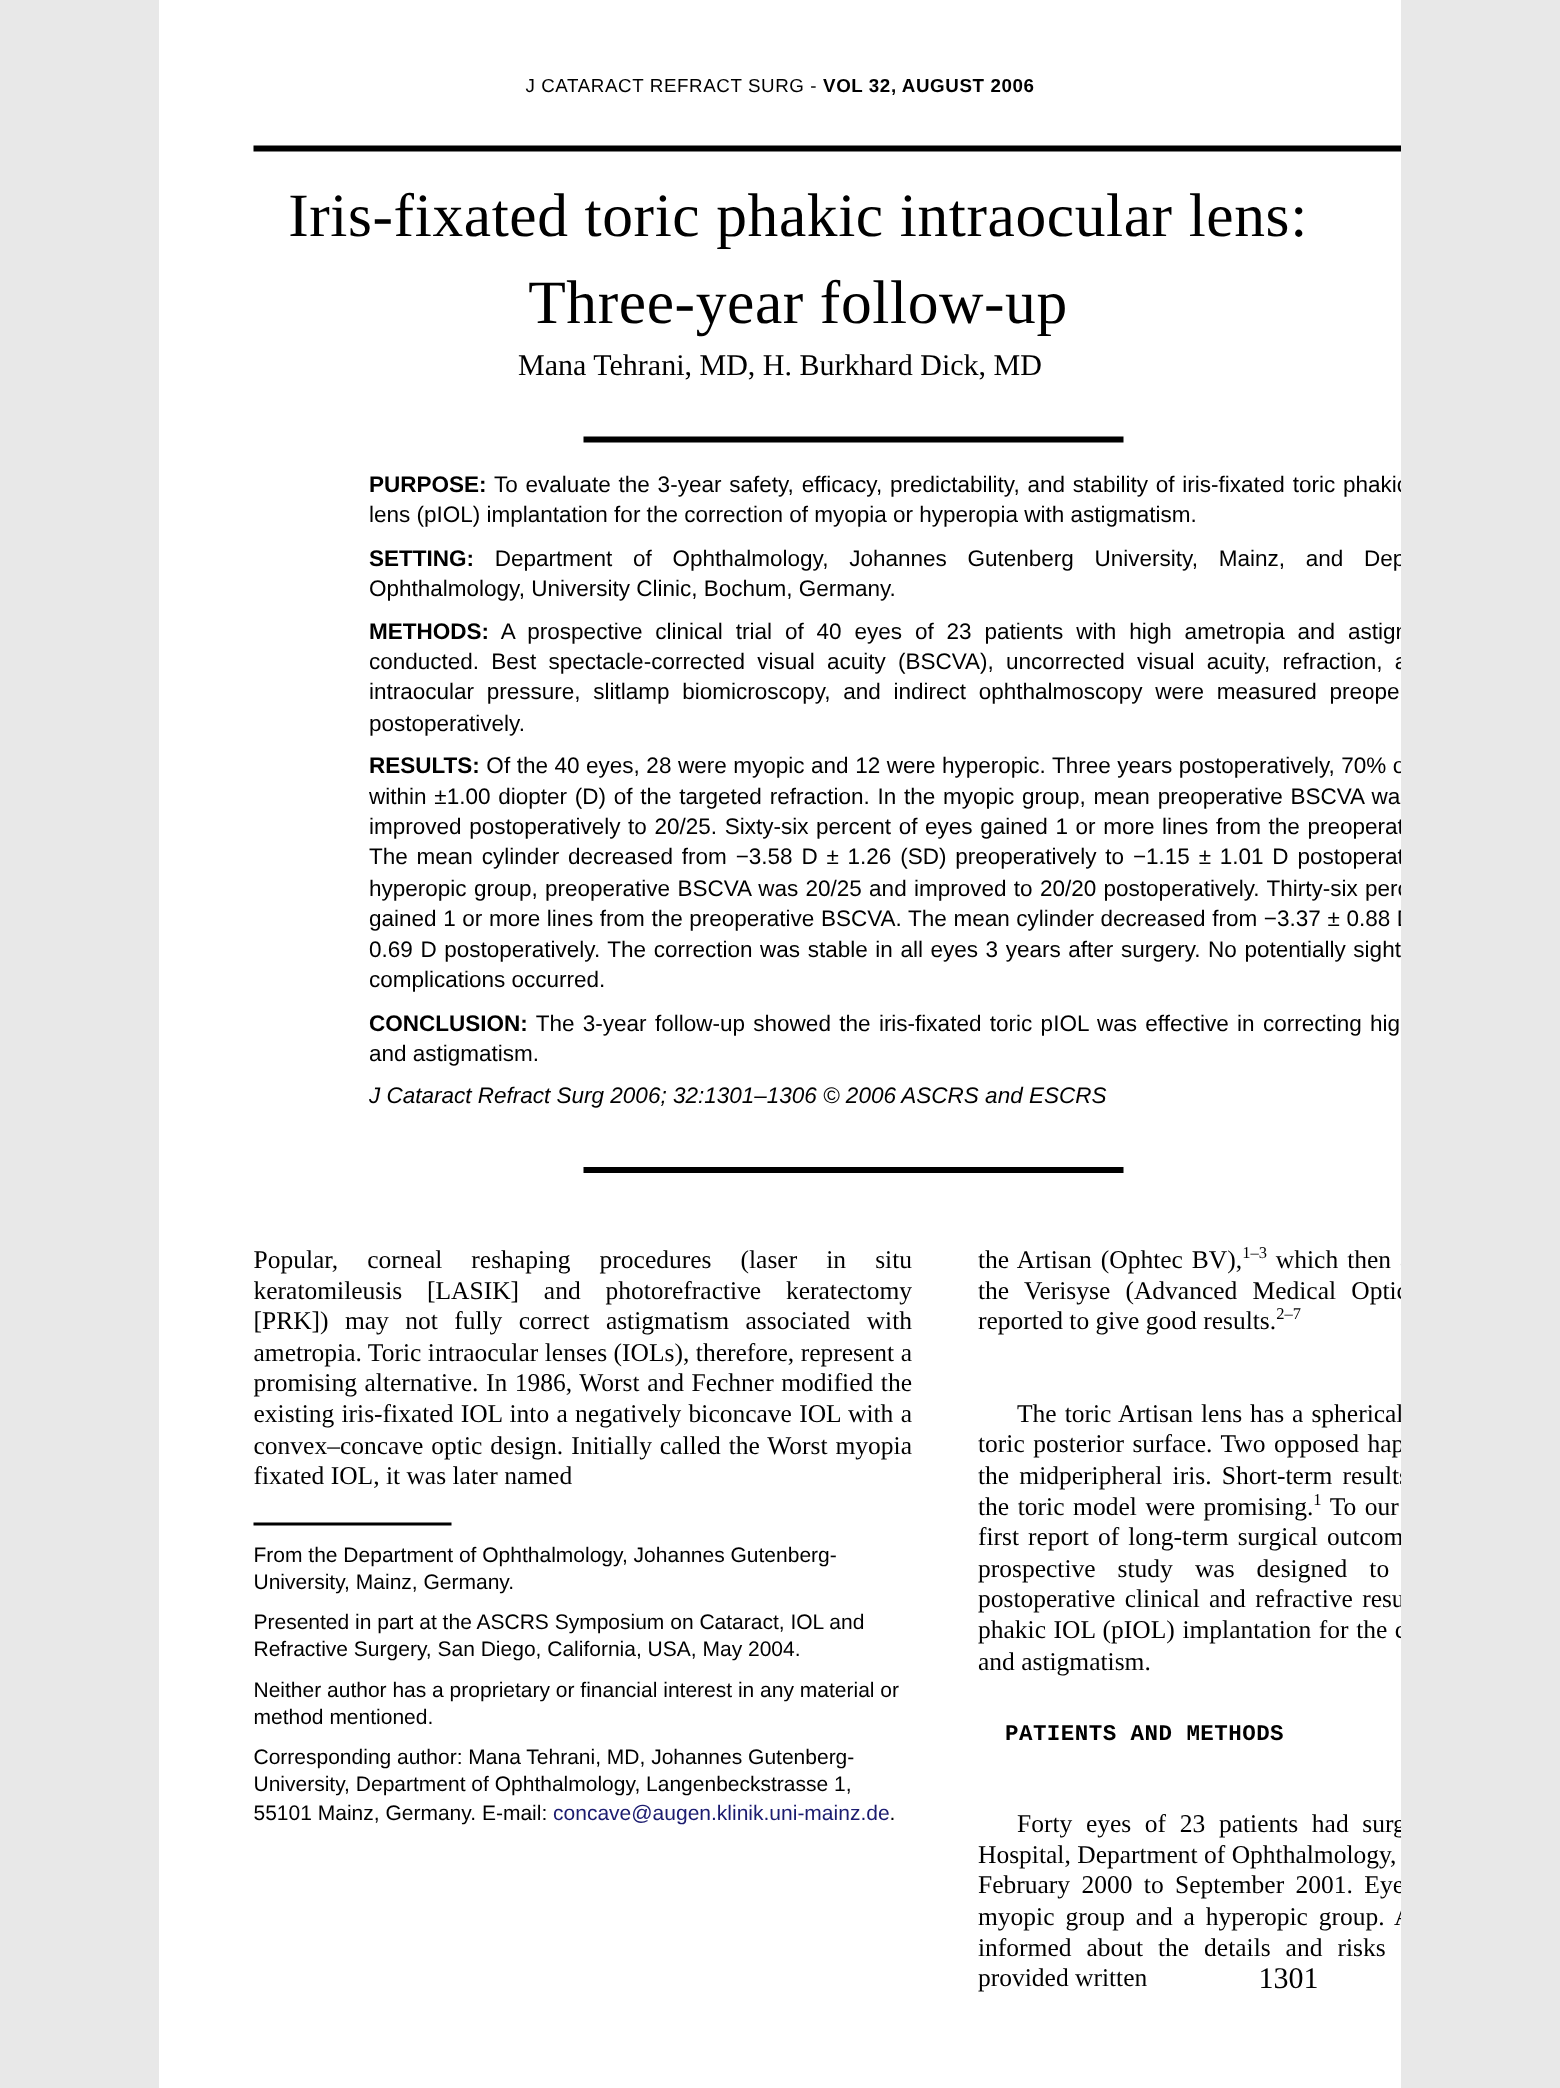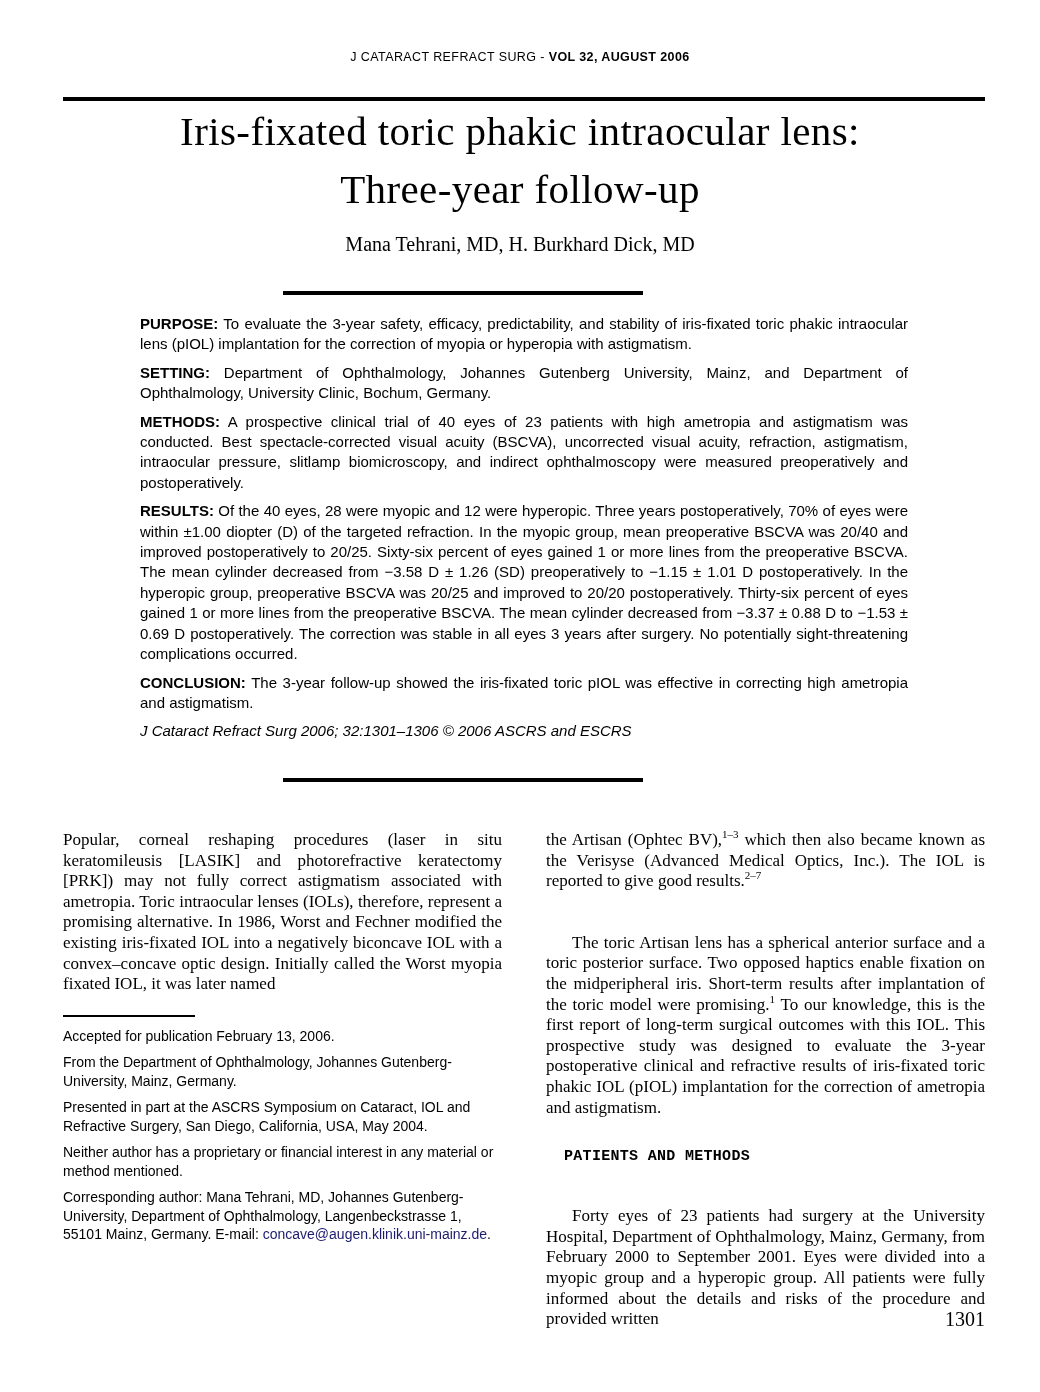--- a/index.html
+++ b/index.html
@@ -1,34 +1,34 @@
 <!DOCTYPE html>
 <html><head>
 <meta charset="utf-8">
 <style>
   html, body { margin:0; padding:0; background:#e8e8e8; }
   .page {
-    position:relative; width:1040px; height:1392px;
+    position:relative; width:828px; height:1392px;
     background:#ffffff; color:#000; margin:0 auto; overflow:hidden;
   }
 
   
   .running-head {
     position:absolute; top:50px; left:0; width:100%;
     text-align:center;
     font-family:"Liberation Sans", sans-serif;
     font-size:12.5px; letter-spacing:0.4px;
   }
   .running-head b { font-weight:bold; }
 
   .header-rule { position:absolute; top:97px; left:63px; width:922px; height:4px; background:#000; }
 
   
   .title {
-    position:absolute; top:102px; left:0; width:100%; margin:0;
+    position:absolute; top:102px; left:0; width:100%; margin:12px;
     text-align:center;
     font-family:"Liberation Serif", serif;
     font-weight:normal; font-size:41px; line-height:58px; letter-spacing:0.4px;
   }
   .authors {
     position:absolute; top:233px; left:0; width:100%;
     text-align:center;
     font-family:"Liberation Serif", serif; font-size:20px;
   }
 
@@ -121,21 +121,20 @@
   </div>
 
   <div class="rule-center rule-bottom"></div>
 
   <div class="columns">
     <div class="col">
       <p class="body-para">Popular, corneal reshaping procedures (laser in situ keratomileusis [LASIK] and photorefractive keratectomy [PRK]) may not fully correct astigmatism associated with ametropia. Toric intraocular lenses (IOLs), therefore, represent a promising alternative. In 1986, Worst and Fechner modified the existing iris-fixated IOL into a negatively biconcave IOL with a convex–concave optic design. Initially called the Worst myopia fixated IOL, it was later named</p>
 
       <div class="fn-block">
         <div class="fn-rule"></div>
-        <p class="fn">Accepted for publication February 13, 2006.</p>
         <p class="fn">From the Department of Ophthalmology, Johannes Gutenberg-University, Mainz, Germany.</p>
         <p class="fn">Presented in part at the ASCRS Symposium on Cataract, IOL and Refractive Surgery, San Diego, California, USA, May 2004.</p>
         <p class="fn">Neither author has a proprietary or financial interest in any material or method mentioned.</p>
         <p class="fn"><span>Corresponding author: Mana Tehrani, MD, Johannes Gutenberg-University, Department of Ophthalmology, Langenbeckstrasse 1, 55101 Mainz, Germany. E-mail: </span><a href="#" class="email">concave@augen.klinik.uni-mainz.de</a><span>.</span></p>
       </div>
     </div>
 
     <div class="col">
       <p class="body-para"><span>the Artisan (Ophtec BV),</span><sup>1–3</sup><span> which then also became known as the Verisyse (Advanced Medical Optics, Inc.). The IOL is reported to give good results.</span><sup>2–7</sup></p>
 

